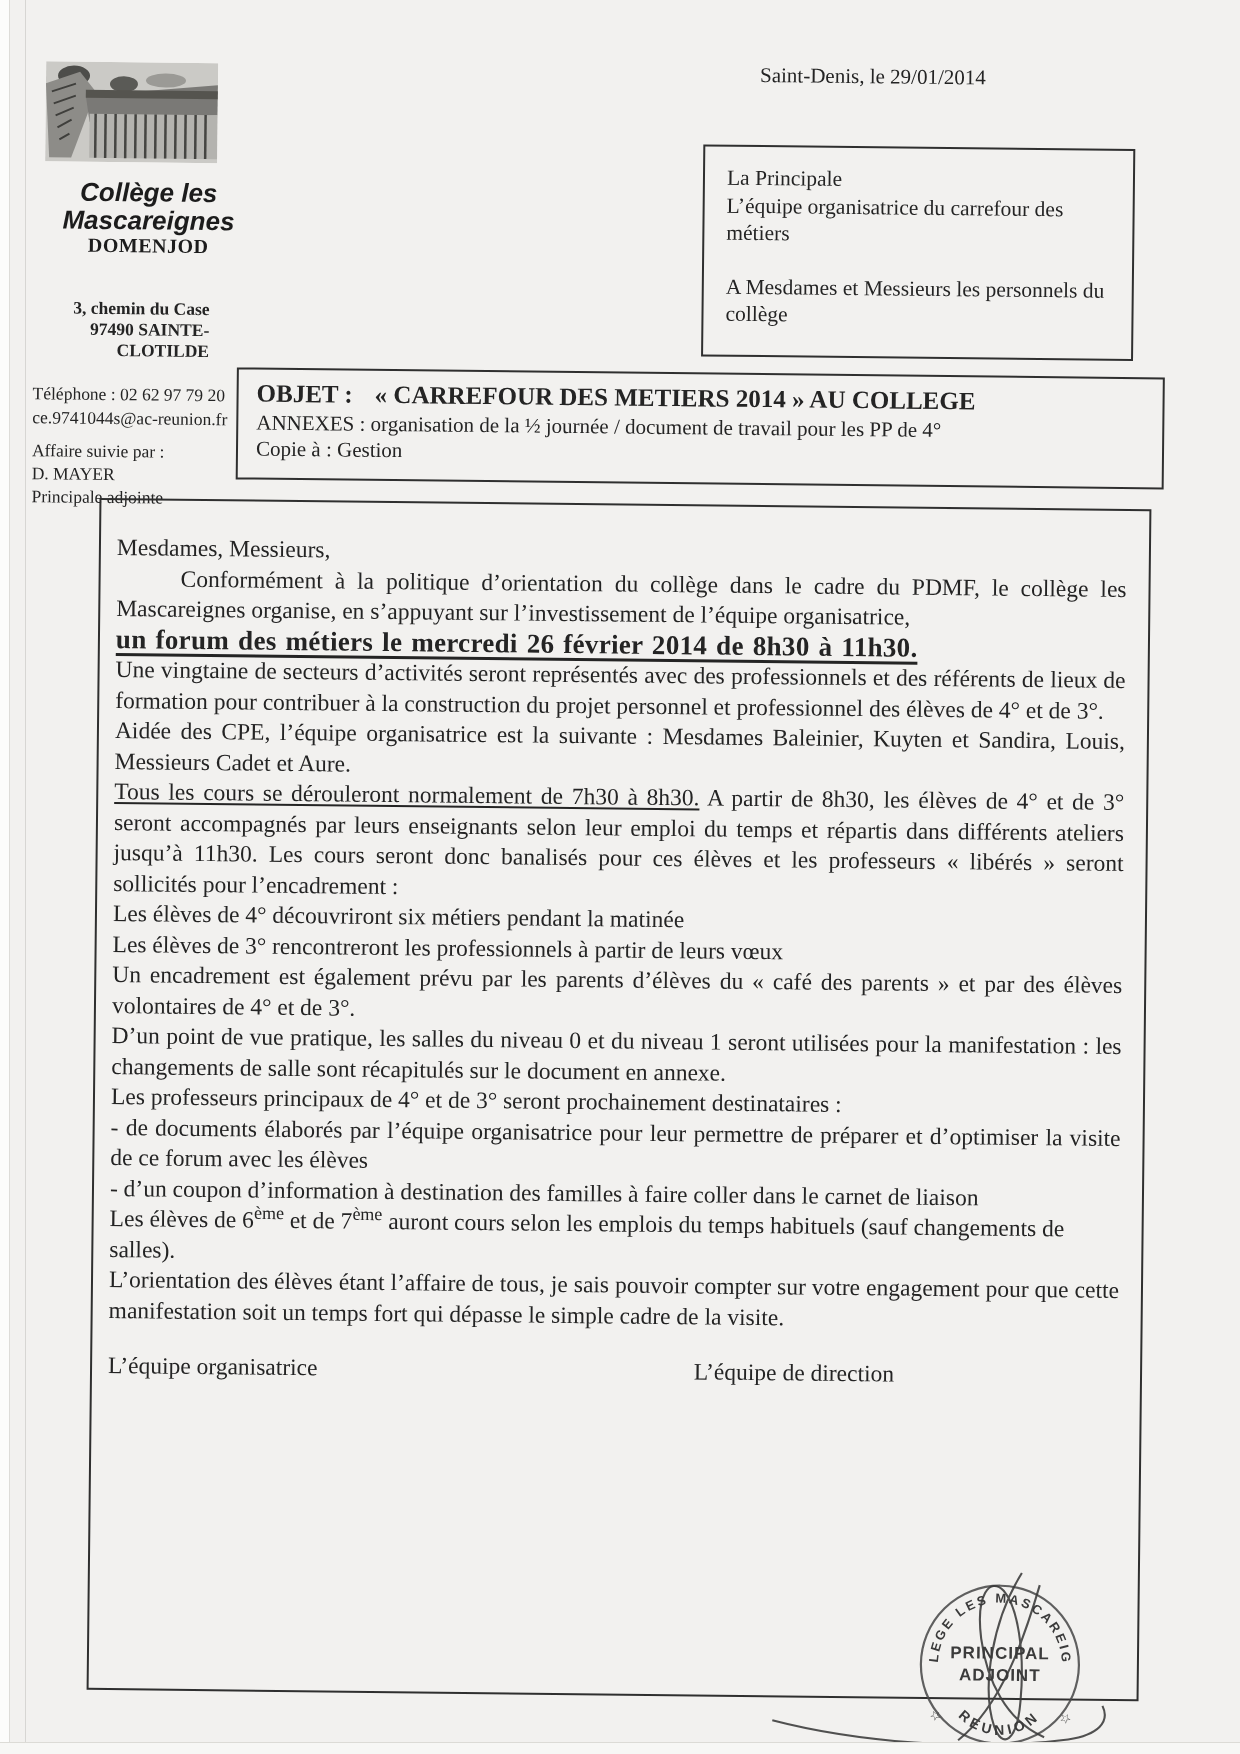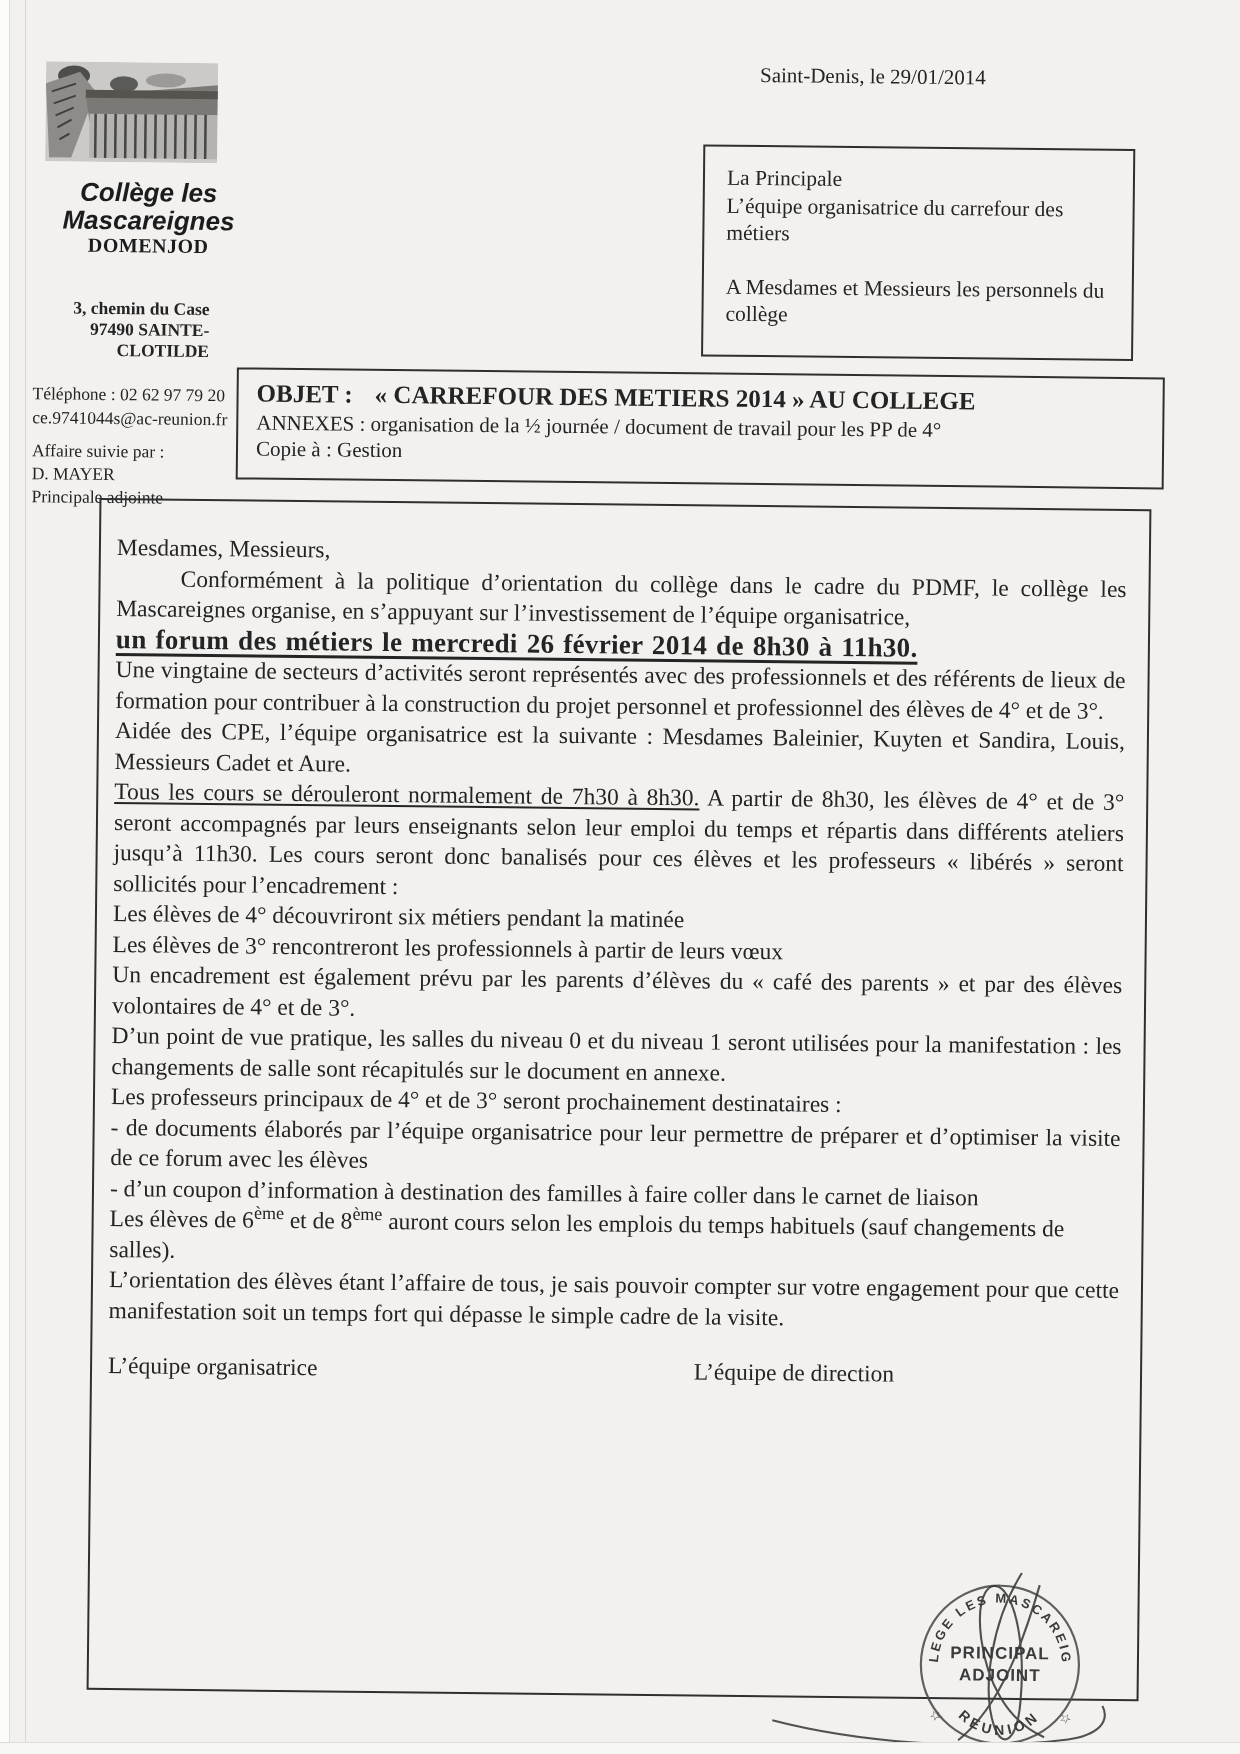--- a/index.html
+++ b/index.html
@@ -218,21 +218,21 @@
       <p>Les élèves de 3° rencontreront les professionnels à partir de leurs vœux</p>
 
       <p class="p-just mt">Un encadrement est également prévu par les parents d’élèves du « café des parents » et par des élèves volontaires de 4° et de 3°.</p>
 
       <p class="p-just mt2">D’un point de vue pratique, les salles du niveau 0 et du niveau 1 seront utilisées pour la manifestation : les changements de salle sont récapitulés sur le document en annexe.</p>
 
       <p class="mt2">Les professeurs principaux de 4° et de 3° seront  prochainement destinataires :</p>
       <p class="p-just">- de documents élaborés par l’équipe organisatrice pour leur permettre  de préparer et d’optimiser la visite de ce forum avec les élèves</p>
       <p>- d’un coupon d’information à destination des familles à faire coller dans le carnet de liaison</p>
 
-      <p class="mt2"><span>Les élèves de 6</span><sup>ème</sup><span> et de 8</span><sup>ème</sup><span> auront cours selon les emplois du temps habituels (sauf changements de salles).</span></p>
+      <p class="mt2"><span>Les élèves de 6</span><sup>ème</sup><span> et de 7</span><sup>ème</sup><span> auront cours selon les emplois du temps habituels (sauf changements de salles).</span></p>
 
       <p class="p-just mt">L’orientation des élèves étant l’affaire de tous, je sais pouvoir compter sur votre engagement pour que cette manifestation soit un temps fort qui dépasse le simple cadre de la visite.</p>
 
       <div class="signatures">
         <span>L’équipe organisatrice</span>
         <span class="sign-right">L’équipe de direction</span>
       </div>
     </div>
 
     <svg class="stamp" viewBox="0 0 360 209">

